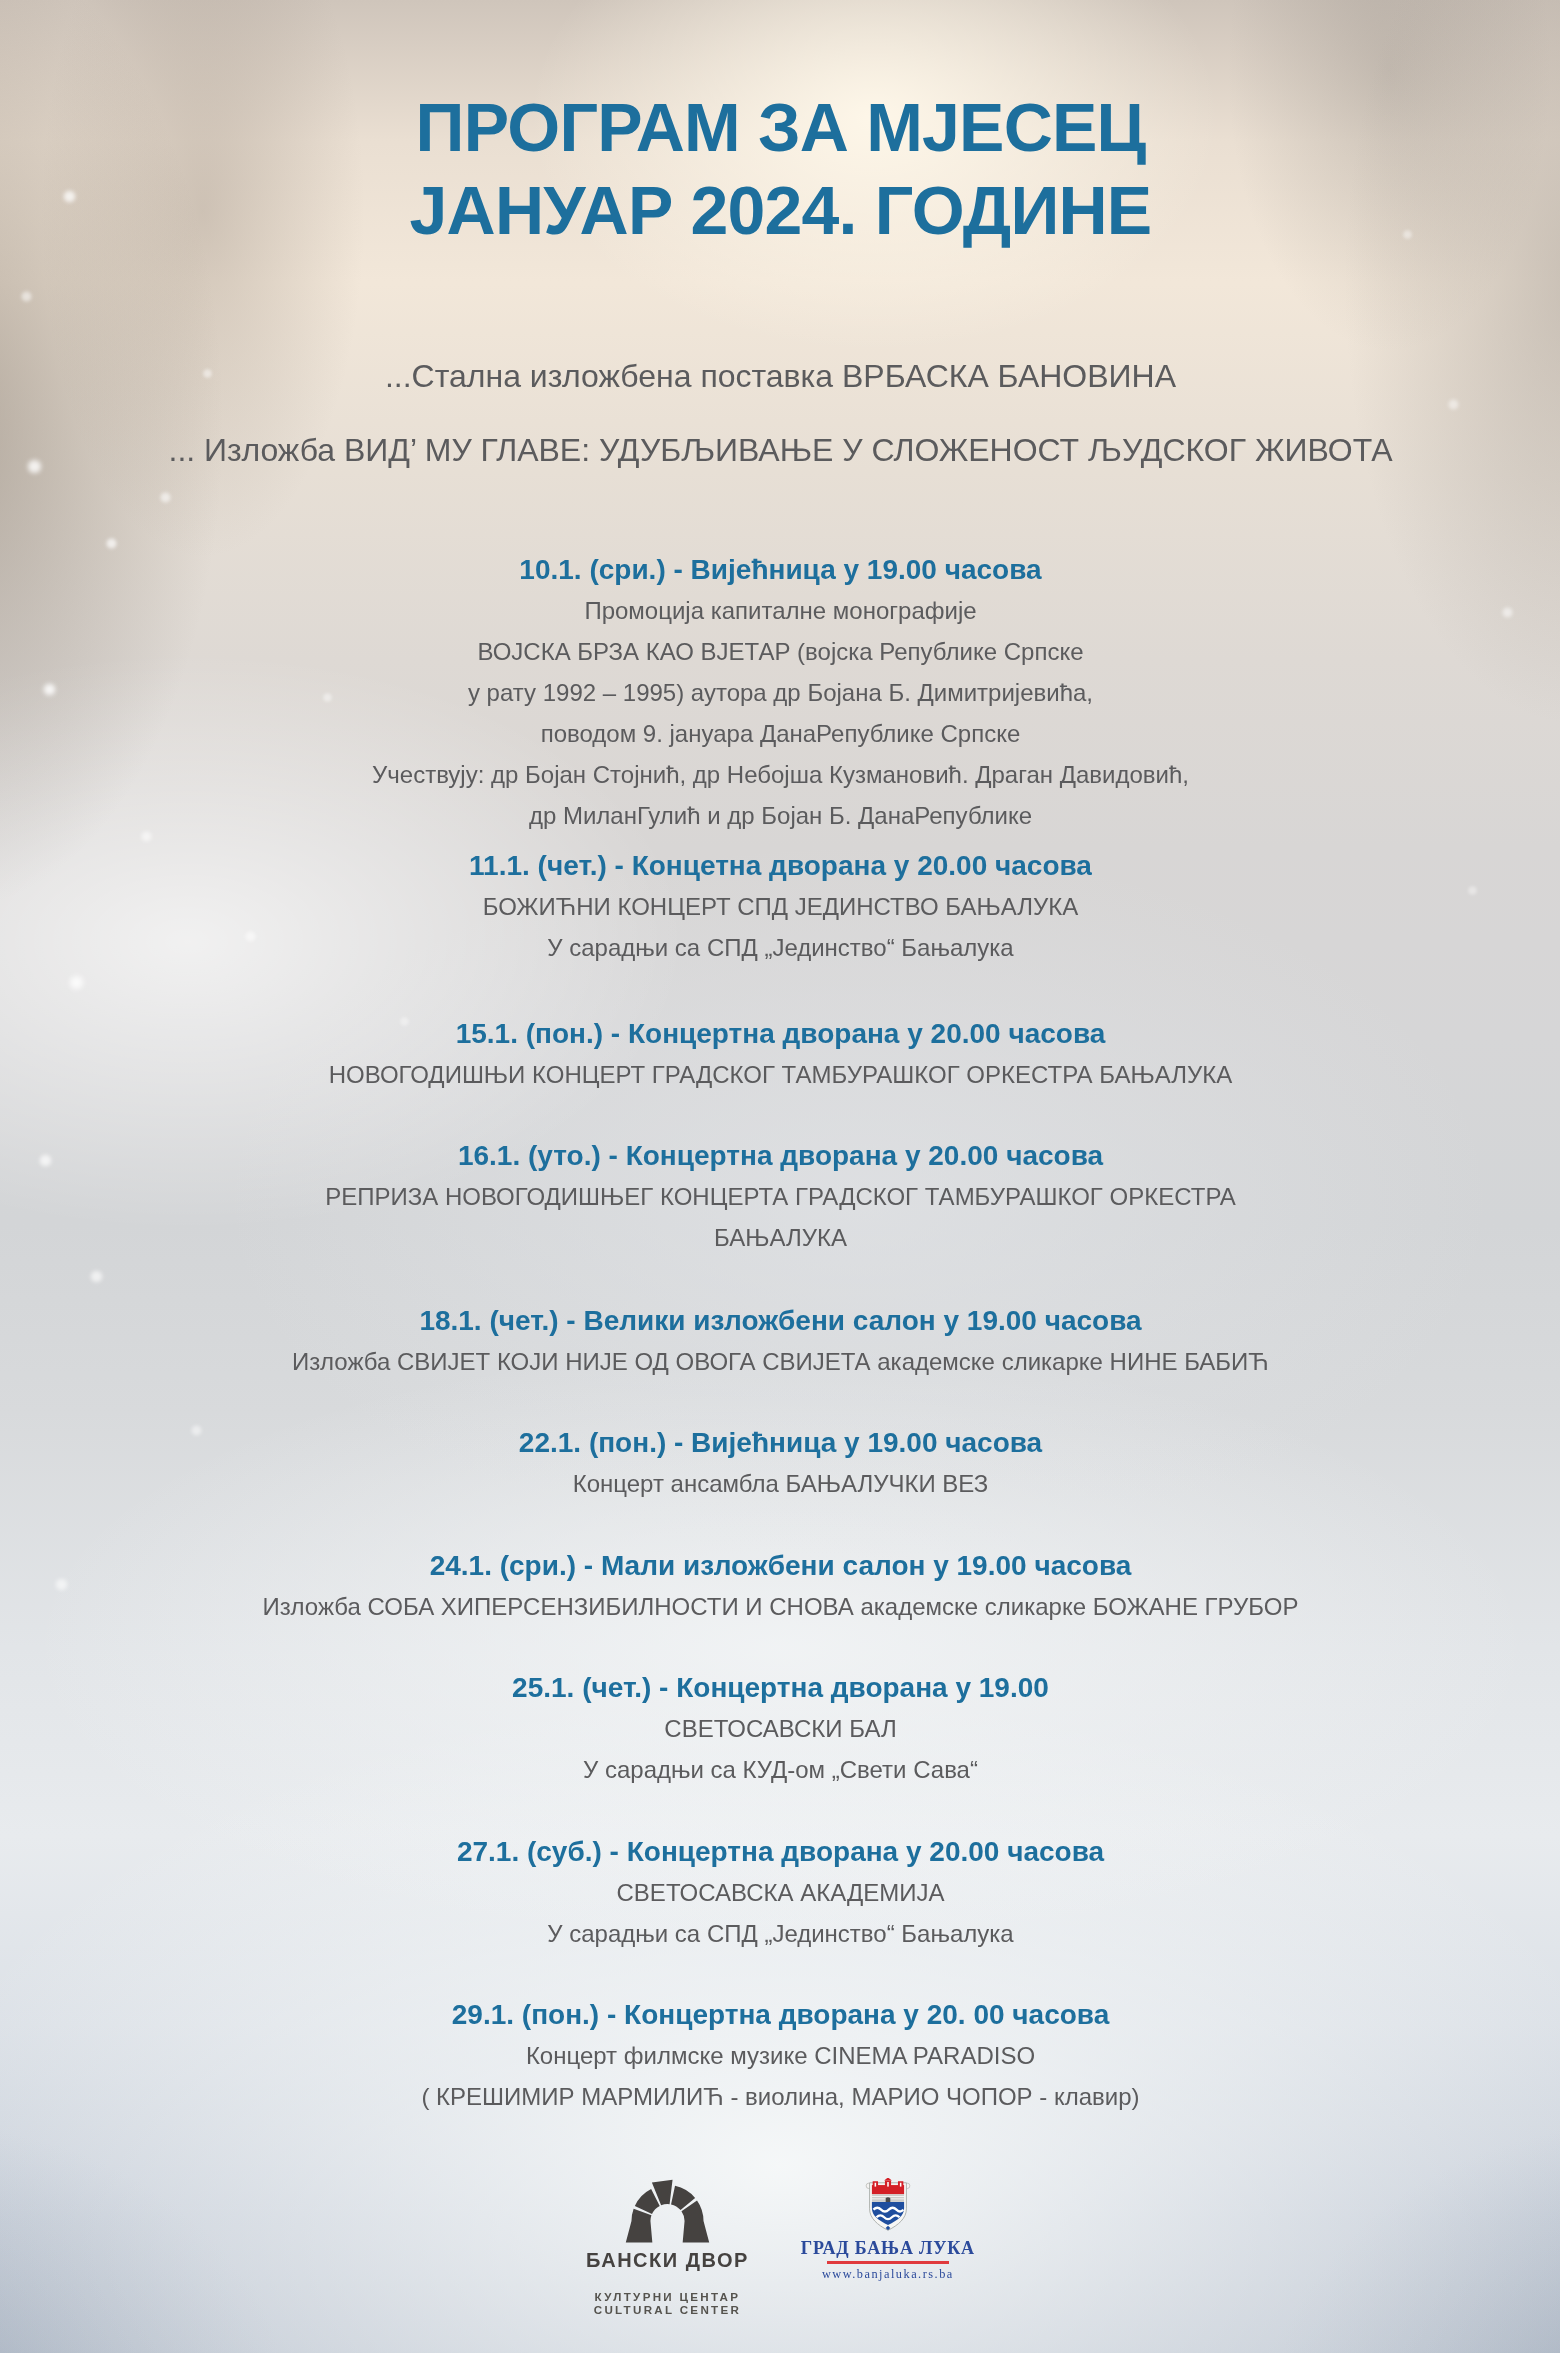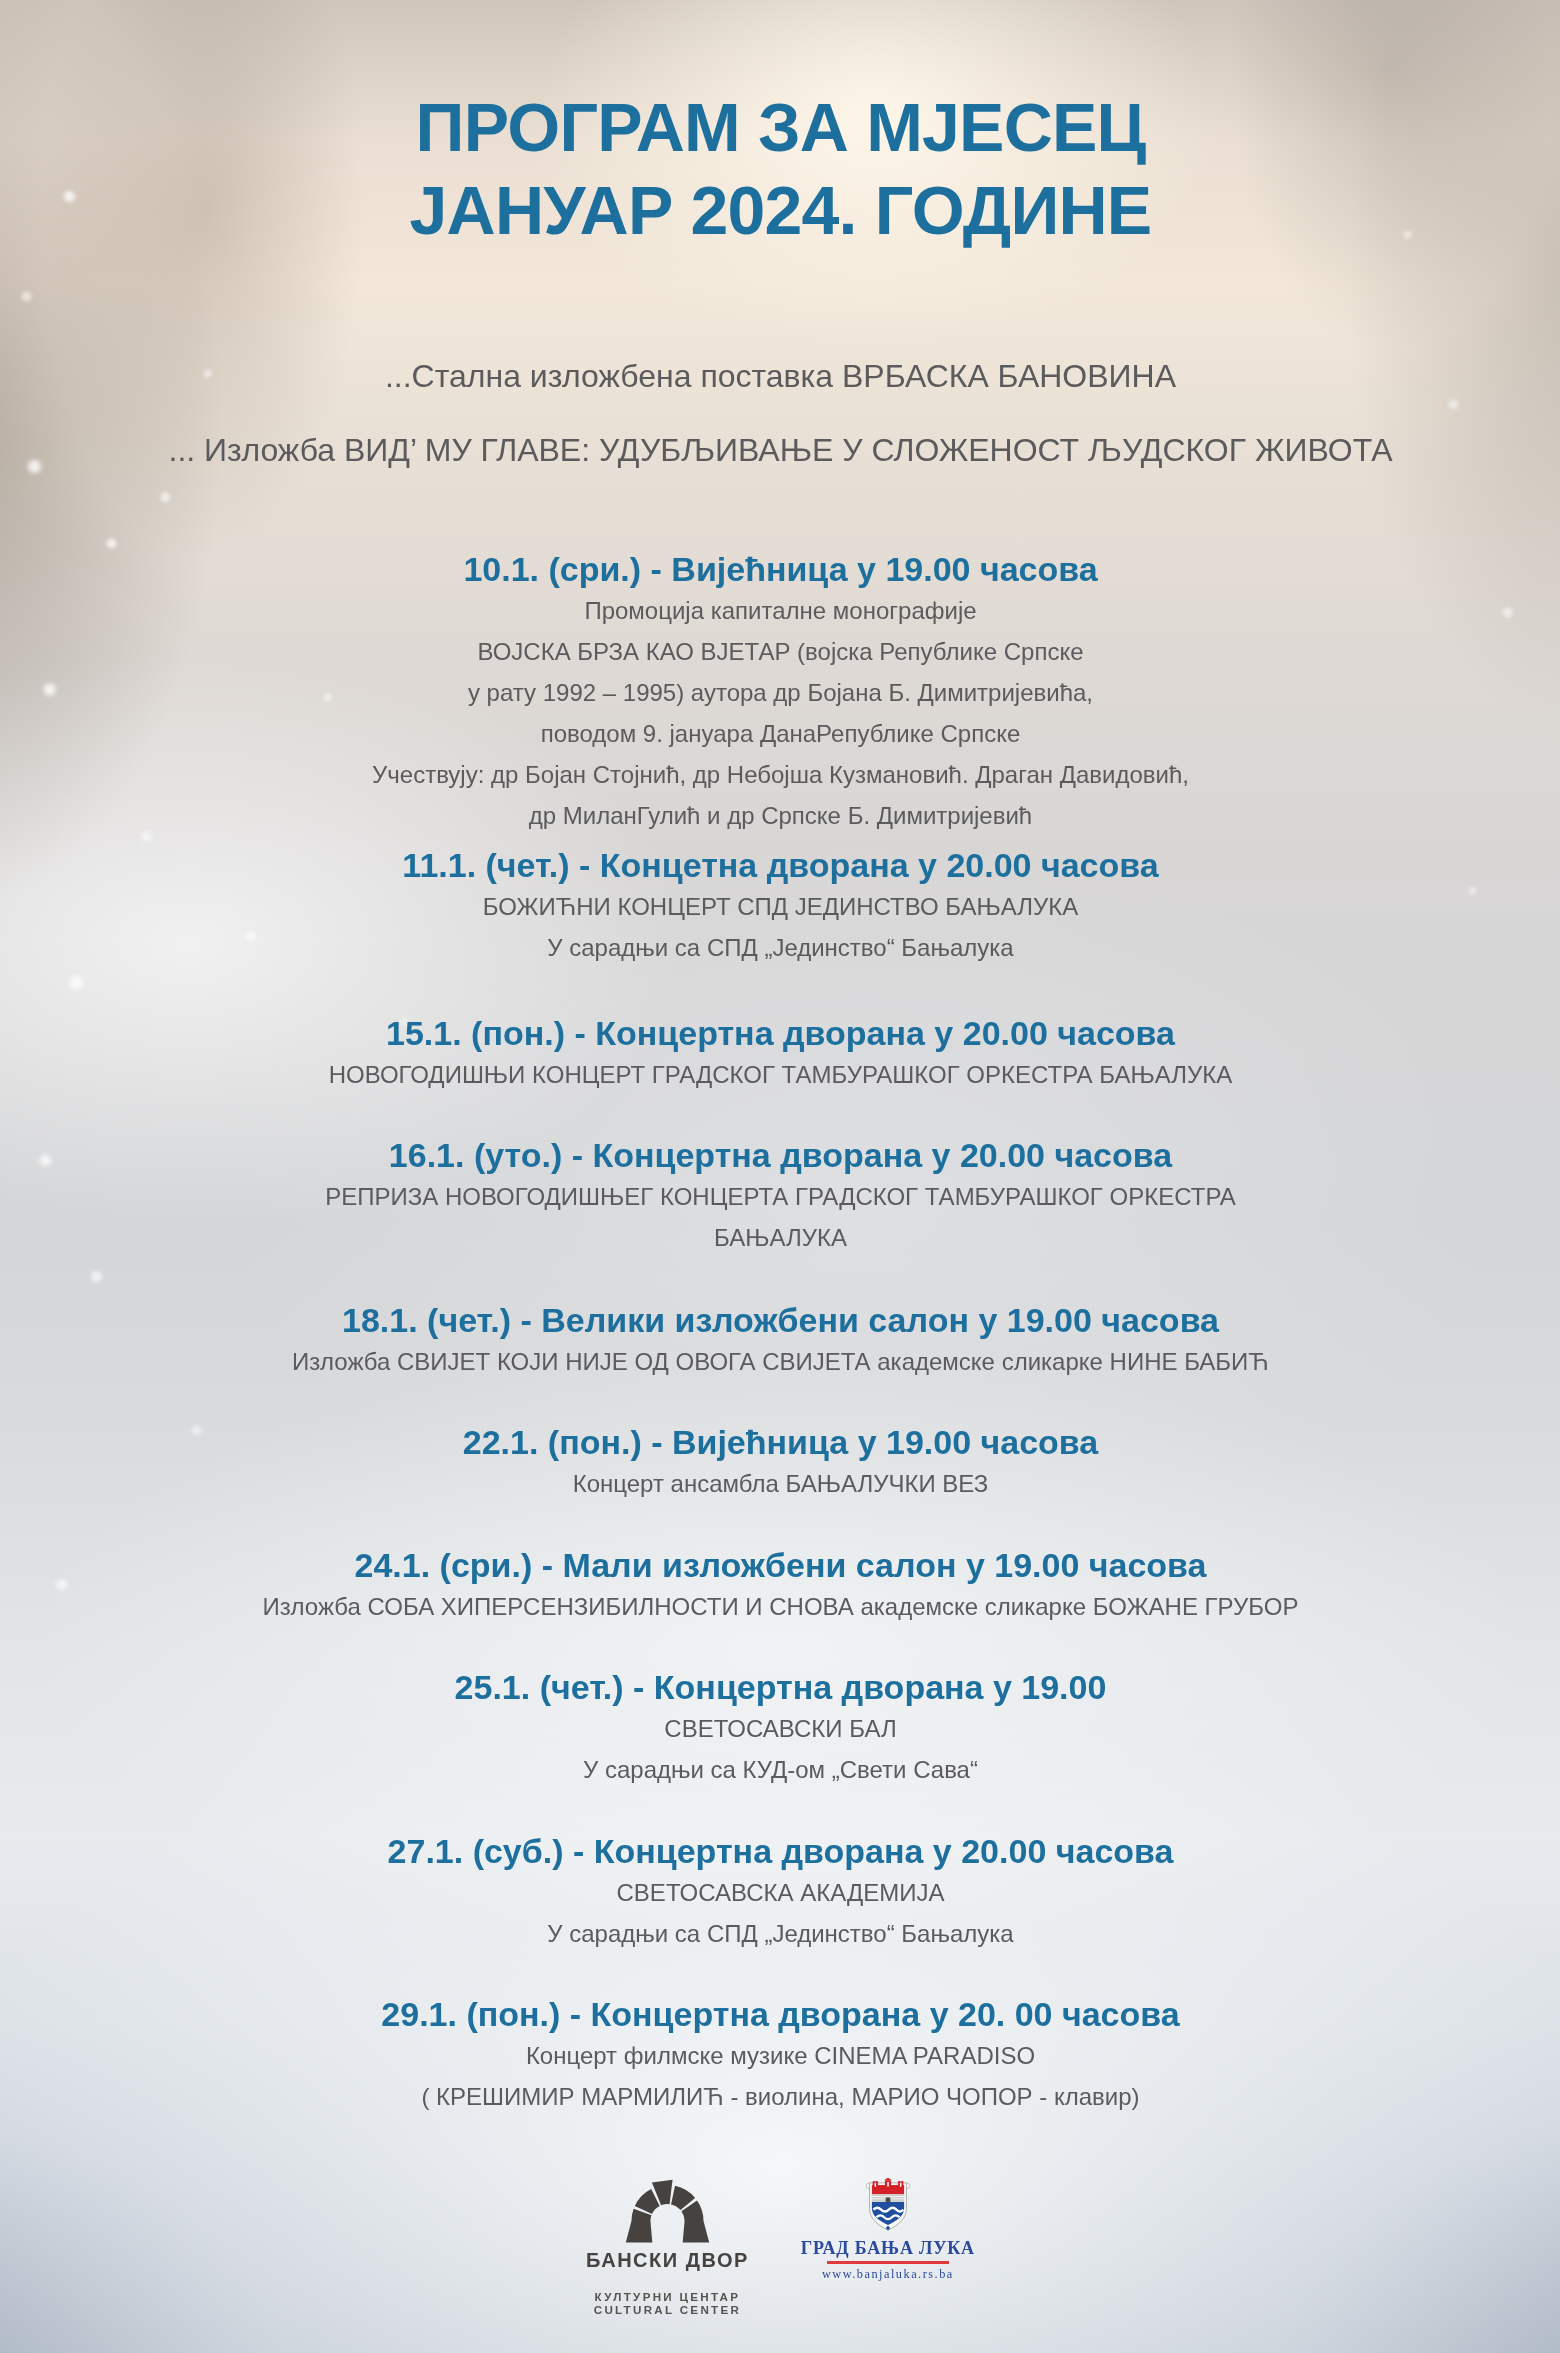--- a/index.html
+++ b/index.html
@@ -53,21 +53,21 @@
   }
   .content{position:absolute;inset:0;text-align:center;}
   .title{position:absolute;top:86px;left:0;right:0;margin:0;
     font-size:68px;line-height:83px;font-weight:bold;color:var(--accent);letter-spacing:-0.8px;}
   .title span{display:block;}
   .intro{position:absolute;left:31px;right:31px;margin:0;font-size:32px;line-height:43px;color:var(--body);}
   .intro1{top:355px;}
   .intro2{top:429px;}
   .intro span{display:block;}
   .event{position:absolute;left:15.4px;right:15.4px;}
-  .ehead{margin:0;font-size:34px;line-height:41px;font-weight:bold;color:var(--accent);}
+  .ehead{margin:0;font-size:28px;line-height:41px;font-weight:bold;color:var(--accent);}
   .eline{margin:0;font-size:24px;line-height:41px;color:var(--body);}
   .e0{top:549px;} .e1{top:845px;} .e2{top:1013px;} .e3{top:1135px;} .e4{top:1300px;}
   .e5{top:1422px;} .e6{top:1545px;} .e7{top:1667px;} .e8{top:1831px;} .e9{top:1994px;}
 
   .logos{position:absolute;top:2178px;left:0;right:0;display:flex;justify-content:center;
     align-items:flex-start;gap:52px;}
   .logo{display:flex;flex-direction:column;align-items:center;}
   .bd-name{margin-top:4.6px;font-size:20px;font-weight:bold;letter-spacing:1.5px;color:#454240;}
   .bd-sub{margin-top:18px;font-size:11.6px;font-weight:bold;letter-spacing:2.3px;color:#55534e;}
   .bd-sub2{font-size:11.6px;font-weight:bold;letter-spacing:2.3px;color:#55534e;}
@@ -97,21 +97,21 @@
       <span>... Изложба ВИД’ МУ ГЛАВЕ: УДУБЉИВАЊЕ У СЛОЖЕНОСТ ЉУДСКОГ ЖИВОТА</span>
     </p>
 
     <section class="event e0">
       <h2 class="ehead">10.1. (сри.) - Вијећница у 19.00 часова</h2>
       <p class="eline">Промоција капиталне монографије</p>
       <p class="eline">ВОЈСКА БРЗА КАО ВЈЕТАР (војска Републике Српске</p>
       <p class="eline">у рату 1992 – 1995) аутора др Бојана Б. Димитријевића,</p>
       <p class="eline">поводом 9. јануара ДанаРепублике Српске</p>
       <p class="eline">Учествују: др Бојан Стојнић, др Небојша Кузмановић. Драган Давидовић,</p>
-      <p class="eline">др МиланГулић и др Српске Б. Димитријевић</p>
+      <p class="eline">др МиланГулић и др Бојан Б. ДанаРепублике</p>
     </section>
 
     <section class="event e1">
       <h2 class="ehead">11.1. (чет.) - Концетна дворана у 20.00 часова</h2>
       <p class="eline">БОЖИЋНИ КОНЦЕРТ СПД ЈЕДИНСТВО БАЊАЛУКА</p>
       <p class="eline">У сарадњи са СПД „Јединство“ Бањалука</p>
     </section>
 
     <section class="event e2">
       <h2 class="ehead">15.1. (пон.) - Концертна дворана у 20.00 часова</h2>

